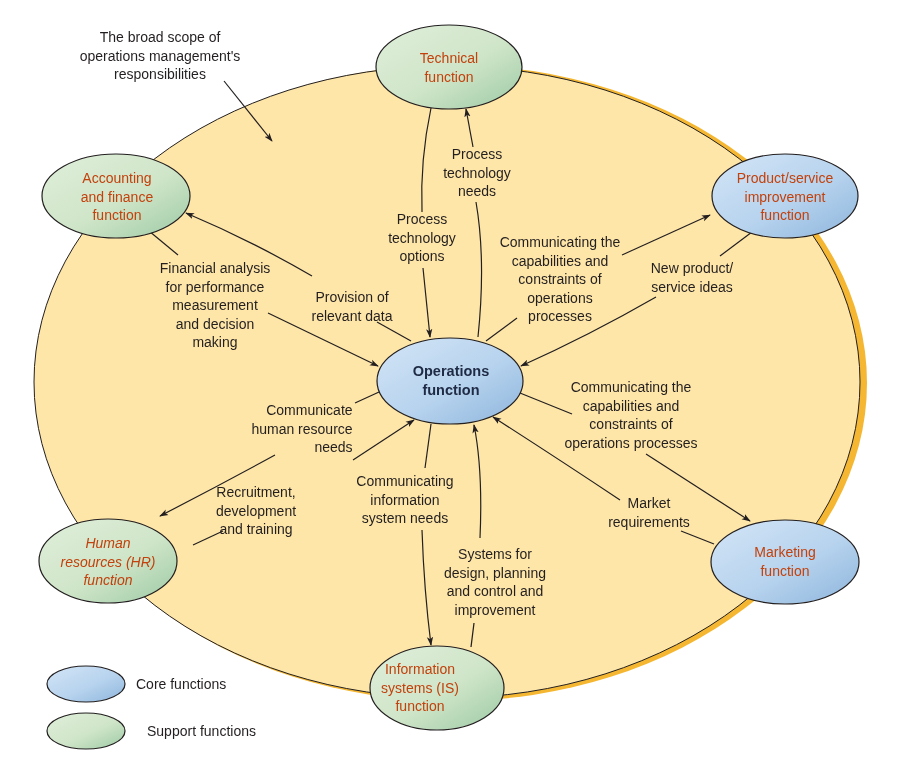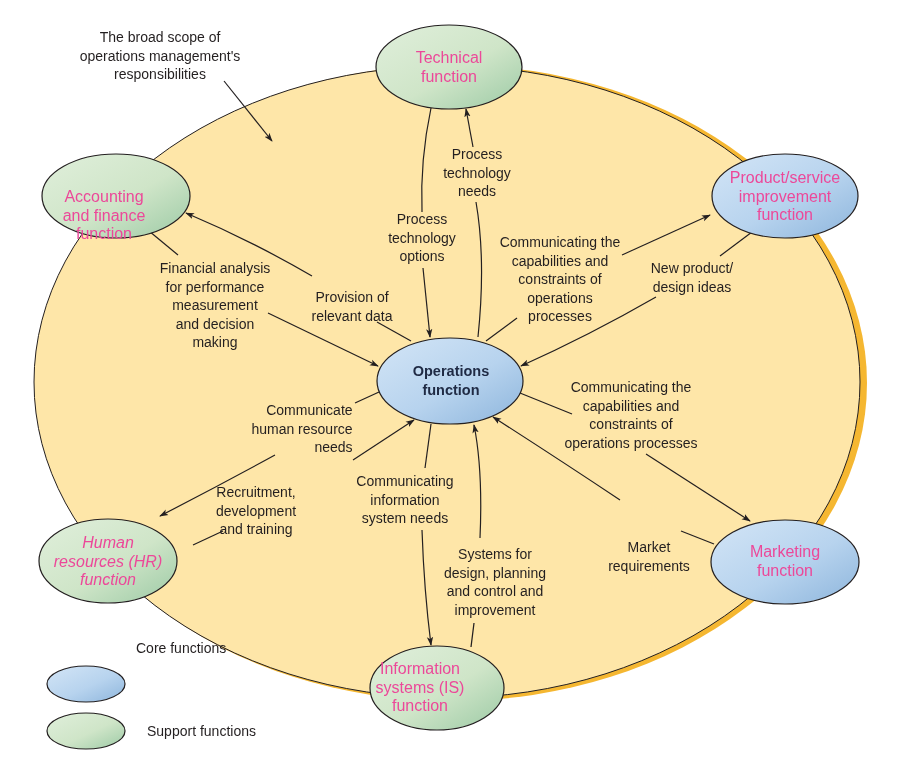--- a/index.html
+++ b/index.html
@@ -1,22 +1,22 @@
 <!DOCTYPE html>
 <html><head>
 <meta charset="utf-8">
 <style>
   html, body { margin: 0; padding: 0; background: #ffffff; }
   body { width: 898px; height: 781px; position: relative; overflow: hidden;
          font-family: "Liberation Sans", sans-serif; color: #231f20; }
   svg { position: absolute; left: 0; top: 0; }
   .lbl { position: absolute; text-align: center; font-size: 14px; line-height: 18.5px;
          color: #231f20; white-space: pre-line; transform: translateX(-50%); }
-  .node-lbl { position: absolute; text-align: center; font-size: 16px; line-height: 18.5px;
-         color: #ec4899; white-space: pre-line; transform: translate(-50%, -50%); }
+  .node-lbl { position: absolute; text-align: center; font-size: 14px; line-height: 18.5px;
+         color: #c2410c; white-space: pre-line; transform: translate(-50%, -50%); }
   .node-lbl.bold { font-weight: bold; color: #1f2a44; font-size: 14.5px; }
   .legend-lbl { position: absolute; font-size: 14px; color: #231f20; white-space: nowrap; }
 </style>
 </head>
 <body>
 
 <svg id="diagram" width="898" height="781" viewBox="0 0 898 781">
   <defs>
     <marker id="arrow" viewBox="0 0 10 10" refX="9" refY="5" markerWidth="9" markerHeight="9" orient="auto-start-reverse" markerUnits="userSpaceOnUse">
       <path d="M0,1.5 L10,5 L0,8.5 L2.5,5 z" fill="#231f20"></path>
@@ -84,21 +84,21 @@
   <ellipse cx="86" cy="684" rx="39" ry="18" fill="url(#gCore)" stroke="#231f20" stroke-width="1.2"></ellipse>
   <ellipse cx="86" cy="731" rx="39" ry="18" fill="url(#gSupport)" stroke="#231f20" stroke-width="1.2"></ellipse>
 </svg>
 
 <div class="lbl" style="left:160px; top:28px;">The broad scope of
 operations management's
 responsibilities</div>
 
 <div class="node-lbl" style="left:449px; top:67px;">Technical
 function</div>
-<div class="node-lbl" style="left:104px; top:197px;margin-top:19px;">Accounting
+<div class="node-lbl" style="left:117px; top:197px;">Accounting
 and finance
 function</div>
 <div class="node-lbl" style="left:785px; top:197px;">Product/service
 improvement
 function</div>
 <div class="node-lbl bold" style="left:451px; top:380px;">Operations
 function</div>
 <div class="node-lbl" style="left:108px; top:562px;font-style:italic;">Human
 resources (HR)
 function</div>
@@ -120,35 +120,35 @@
 for performance
 measurement
 and decision
 making</div>
 <div class="lbl" style="left:560px; top:233px;">Communicating the
 capabilities and
 constraints of
 operations
 processes</div>
 <div class="lbl" style="left:692px; top:259px;">New product/
-design ideas</div>
+service ideas</div>
 <div class="lbl" style="left:631px; top:378px;">Communicating the
 capabilities and
 constraints of
 operations processes</div>
-<div class="lbl" style="left:649px; top:494px;margin-top:44px;">Market
+<div class="lbl" style="left:649px; top:494px;">Market
 requirements</div>
 <div class="lbl" style="left:302px; top:401px;text-align:right;">Communicate
 human resource
 needs</div>
 <div class="lbl" style="left:256px; top:483px;">Recruitment,
 development
 and training</div>
 <div class="lbl" style="left:405px; top:472px;">Communicating
 information
 system needs</div>
 <div class="lbl" style="left:495px; top:545px;text-align:center;">Systems for
 design, planning
 and control and
 improvement</div>
 
-<div class="legend-lbl" style="left:136px; top:640px;">Core functions</div>
+<div class="legend-lbl" style="left:136px; top:676px;">Core functions</div>
 <div class="legend-lbl" style="left:147px; top:723px;">Support functions</div>
 
 </body></html>

